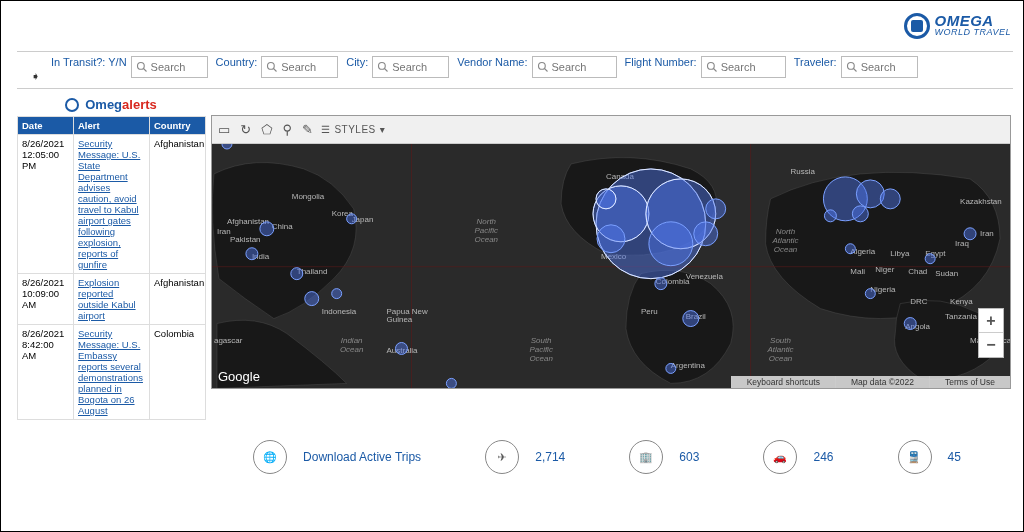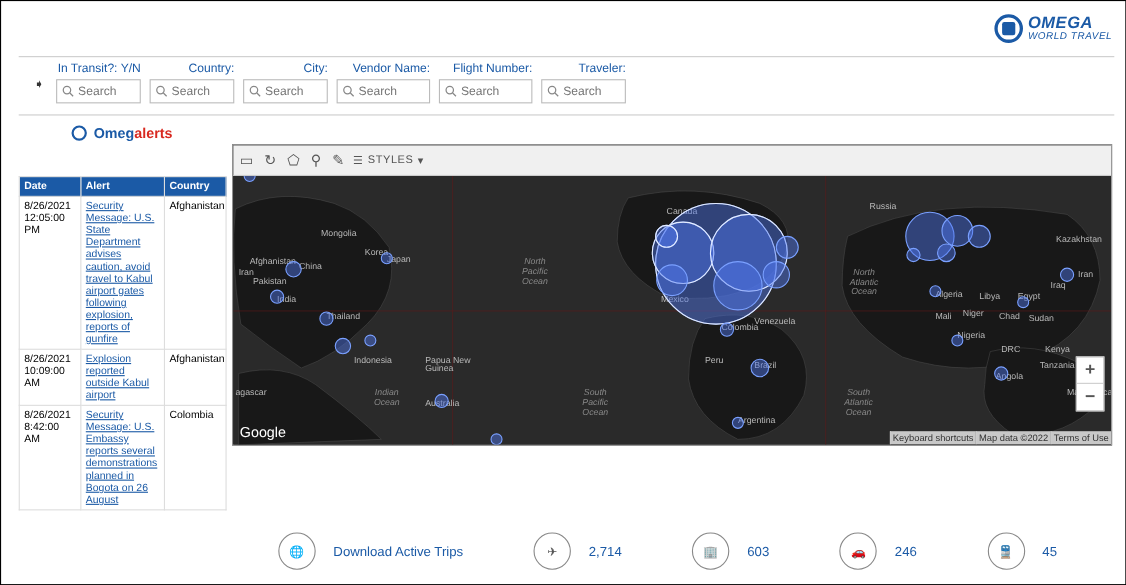--- a/index.html
+++ b/index.html
@@ -6,53 +6,53 @@
   body { font-family: Arial, Helvetica, sans-serif; font-size: 11px; background: #fff; width: 1024px; height: 532px; overflow: hidden; border: 1px solid #000; position: relative; }
   .header { height: 46px; display: flex; justify-content: flex-end; align-items: center; padding: 4px 12px 0 12px; }
   .logo { display: flex; gap: 4px; }
   .logo-icon { width: 26px; height: 26px; border: 3px solid #1b5aa6; border-radius: 50%; position: relative; display:flex; align-items:center; justify-content:center;}
   .logo-icon::after { content:""; width:12px; height:12px; background:#1b5aa6; border-radius:2px;}
   .logo-text { line-height: 1; }
   .logo-omega { font-weight: bold; font-style: italic; color:#1b5aa6; font-size: 15px; letter-spacing: 0.5px;}
   .logo-wt { font-style: italic; color:#1b5aa6; font-size:9px; letter-spacing: 0.5px;}
   .filters { display: flex; align-items: center; padding: 4px 14px 10px 34px; gap: 8px; border-top: 1px solid #ccc; border-bottom: 1px solid #ccc; margin: 4px 10px 0 16px;}
   .arrow-icon { position:absolute; left: 30px; top: 69px; font-size:11px; color:#333;}
-  .filter-group { display:flex; align-items:flex-end; gap:4px;flex-direction:column; }
+  .filter-group { display:flex; align-items:flex-start; gap:4px; }
   .filter-label { color:#1b5aa6; font-size:11px; white-space: nowrap; }
   .search-box { display:flex; align-items:center; border:1px solid #bbb; height:22px; padding: 0 4px; background:#fff;}
   .search-box svg { width:12px; height:12px; fill:#888; margin-right:3px;}
   .search-box input { border:none; outline:none; font-size:11px; width: 52px; }
   .filters .filter-group:nth-child(4) .search-box input,
   .filters .filter-group:nth-child(5) .search-box input { width: 60px;}
   .main { display:flex; padding: 6px 12px 0 16px; gap: 6px;}
   .sidebar { width: 188px; }
   .omegalerts { display:flex; align-items:center; justify-content:center; gap:6px; padding: 2px 0 4px 0;}
   .oa-icon { width:14px; height:14px; border:2px solid #1b5aa6; border-radius:50%;}
   .oa-omega { color:#1b5aa6; font-weight:bold; font-size:13px;}
   .oa-alerts { color:#d8281f; font-weight:bold; font-size:13px;}
-  table { width:100%; border-collapse: collapse; font-size:9.5px; table-layout: fixed; margin-top: 28px;}
+  table { width:100%; border-collapse: collapse; font-size:9.5px; table-layout: fixed;}
   th { background:#1b5aa6; color:#fff; text-align:left; padding:3px 4px; border:1px solid #ddd;}
   td { border:1px solid #ddd; padding:3px 4px; vertical-align: top;}
   td.alert-cell { color:#1b5aa6; text-decoration: underline; cursor:pointer; word-wrap: break-word;}
   col.c1 { width: 56px;}
   col.c2 { width: 76px;}
   col.c3 { width: 56px;}
   .map-wrap { flex:1; position: relative; height: 274px; border:1px solid #999; background:#1f1f1f; overflow:hidden; margin-top: 20px;}
   .map-toolbar { position:absolute; top:0; left:0; right:0; height:28px; background:#f0f0f0; display:flex; align-items:center; padding: 0 6px; gap:8px; border-bottom:1px solid #ccc; z-index:5;}
   .tb-icons { display:flex; gap:10px; color:#555;}
   .tb-icons span { cursor:pointer; font-size:13px;}
   .map-search { display:flex; align-items:center; border:1px solid #bbb; background:#fff; height:20px; padding:0 4px;}
   .map-search input { border:none; outline:none; font-size:11px; width:110px;}
   .styles-btn { display:flex; align-items:center; gap:4px; color:#555; font-size:10px; cursor:pointer; letter-spacing:0.5px;}
   .map-svg { position:absolute; top:28px; left:0; right:0; bottom:0;}
   .zoom-controls { position:absolute; right:6px; bottom:30px; width:26px; background:#fff; border:1px solid #bbb; display:flex; flex-direction:column;}
   .zoom-controls div { height:24px; display:flex; align-items:center; justify-content:center; font-size:16px; font-weight:bold; color:#555; cursor:pointer;}
   .zoom-controls div:first-child { border-bottom:1px solid #ccc;}
   .map-attrib { position:absolute; bottom:0; right:0; display:flex; font-size:8.5px;}
-  .map-attrib span { background:#f0f0f0cc; padding:1px 2px; border-left:1px solid #ccc; color:#333;text-align:right;}
+  .map-attrib span { background:#f0f0f0cc; padding:1px 15px; border-left:1px solid #ccc; color:#333;text-align:right;}
   .google-badge { position:absolute; left:6px; bottom:4px; color:#fff; font-size:13px; font-family: Arial; }
   .stats { display:flex; align-items:center; justify-content:space-around; padding: 20px 30px 0 220px;}
   .stat { display:flex; align-items:center; gap:16px;}
   .stat-icon { width:34px; height:34px; border:1px solid #888; border-radius:50%; display:flex; align-items:center; justify-content:center; color:#555;}
   .stat-val, .stat-label { color:#1b5aa6; font-size:12px;}
   .land { fill:#181818; stroke:#555; stroke-width:0.4;}
   .ocean { fill:#2a2a2a;}
   .bubble { fill: rgba(80,120,240,0.45); stroke:#7aa0ff; stroke-width:1;}
   .ring { fill:none; stroke:#fff; stroke-width:1; opacity:0.8;}
   .map-label { fill:#b8b8b8; font-size:8px; font-family:Arial;}

